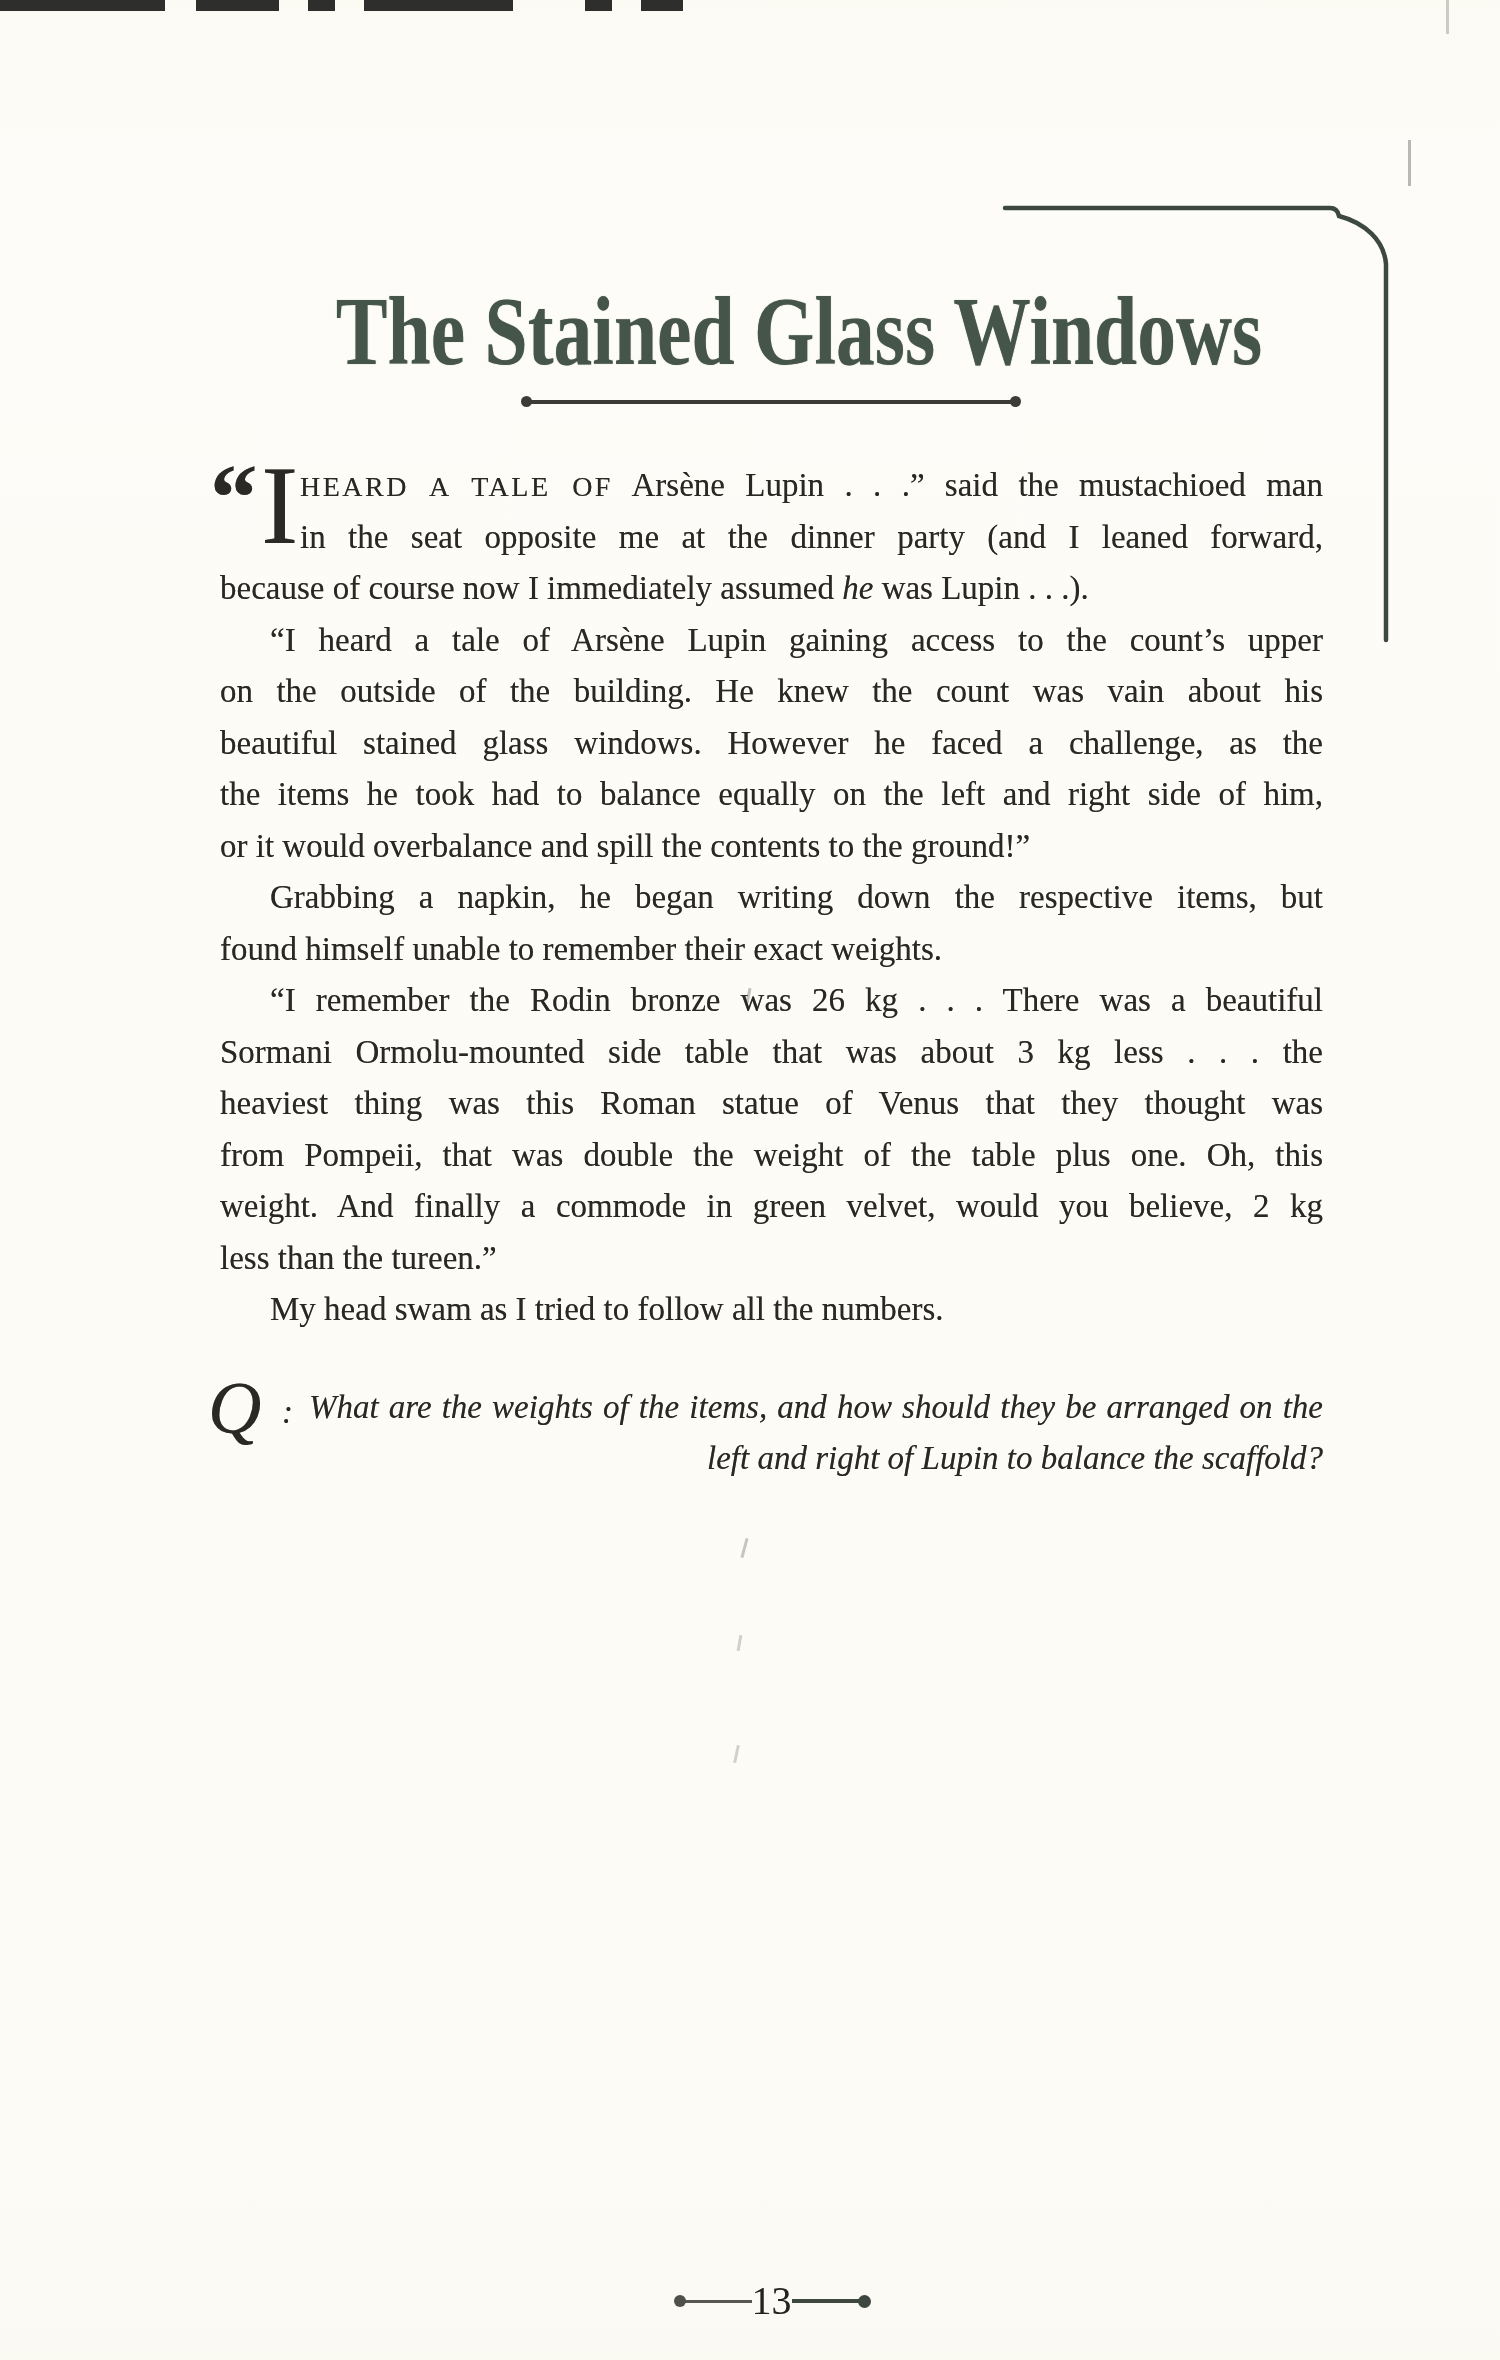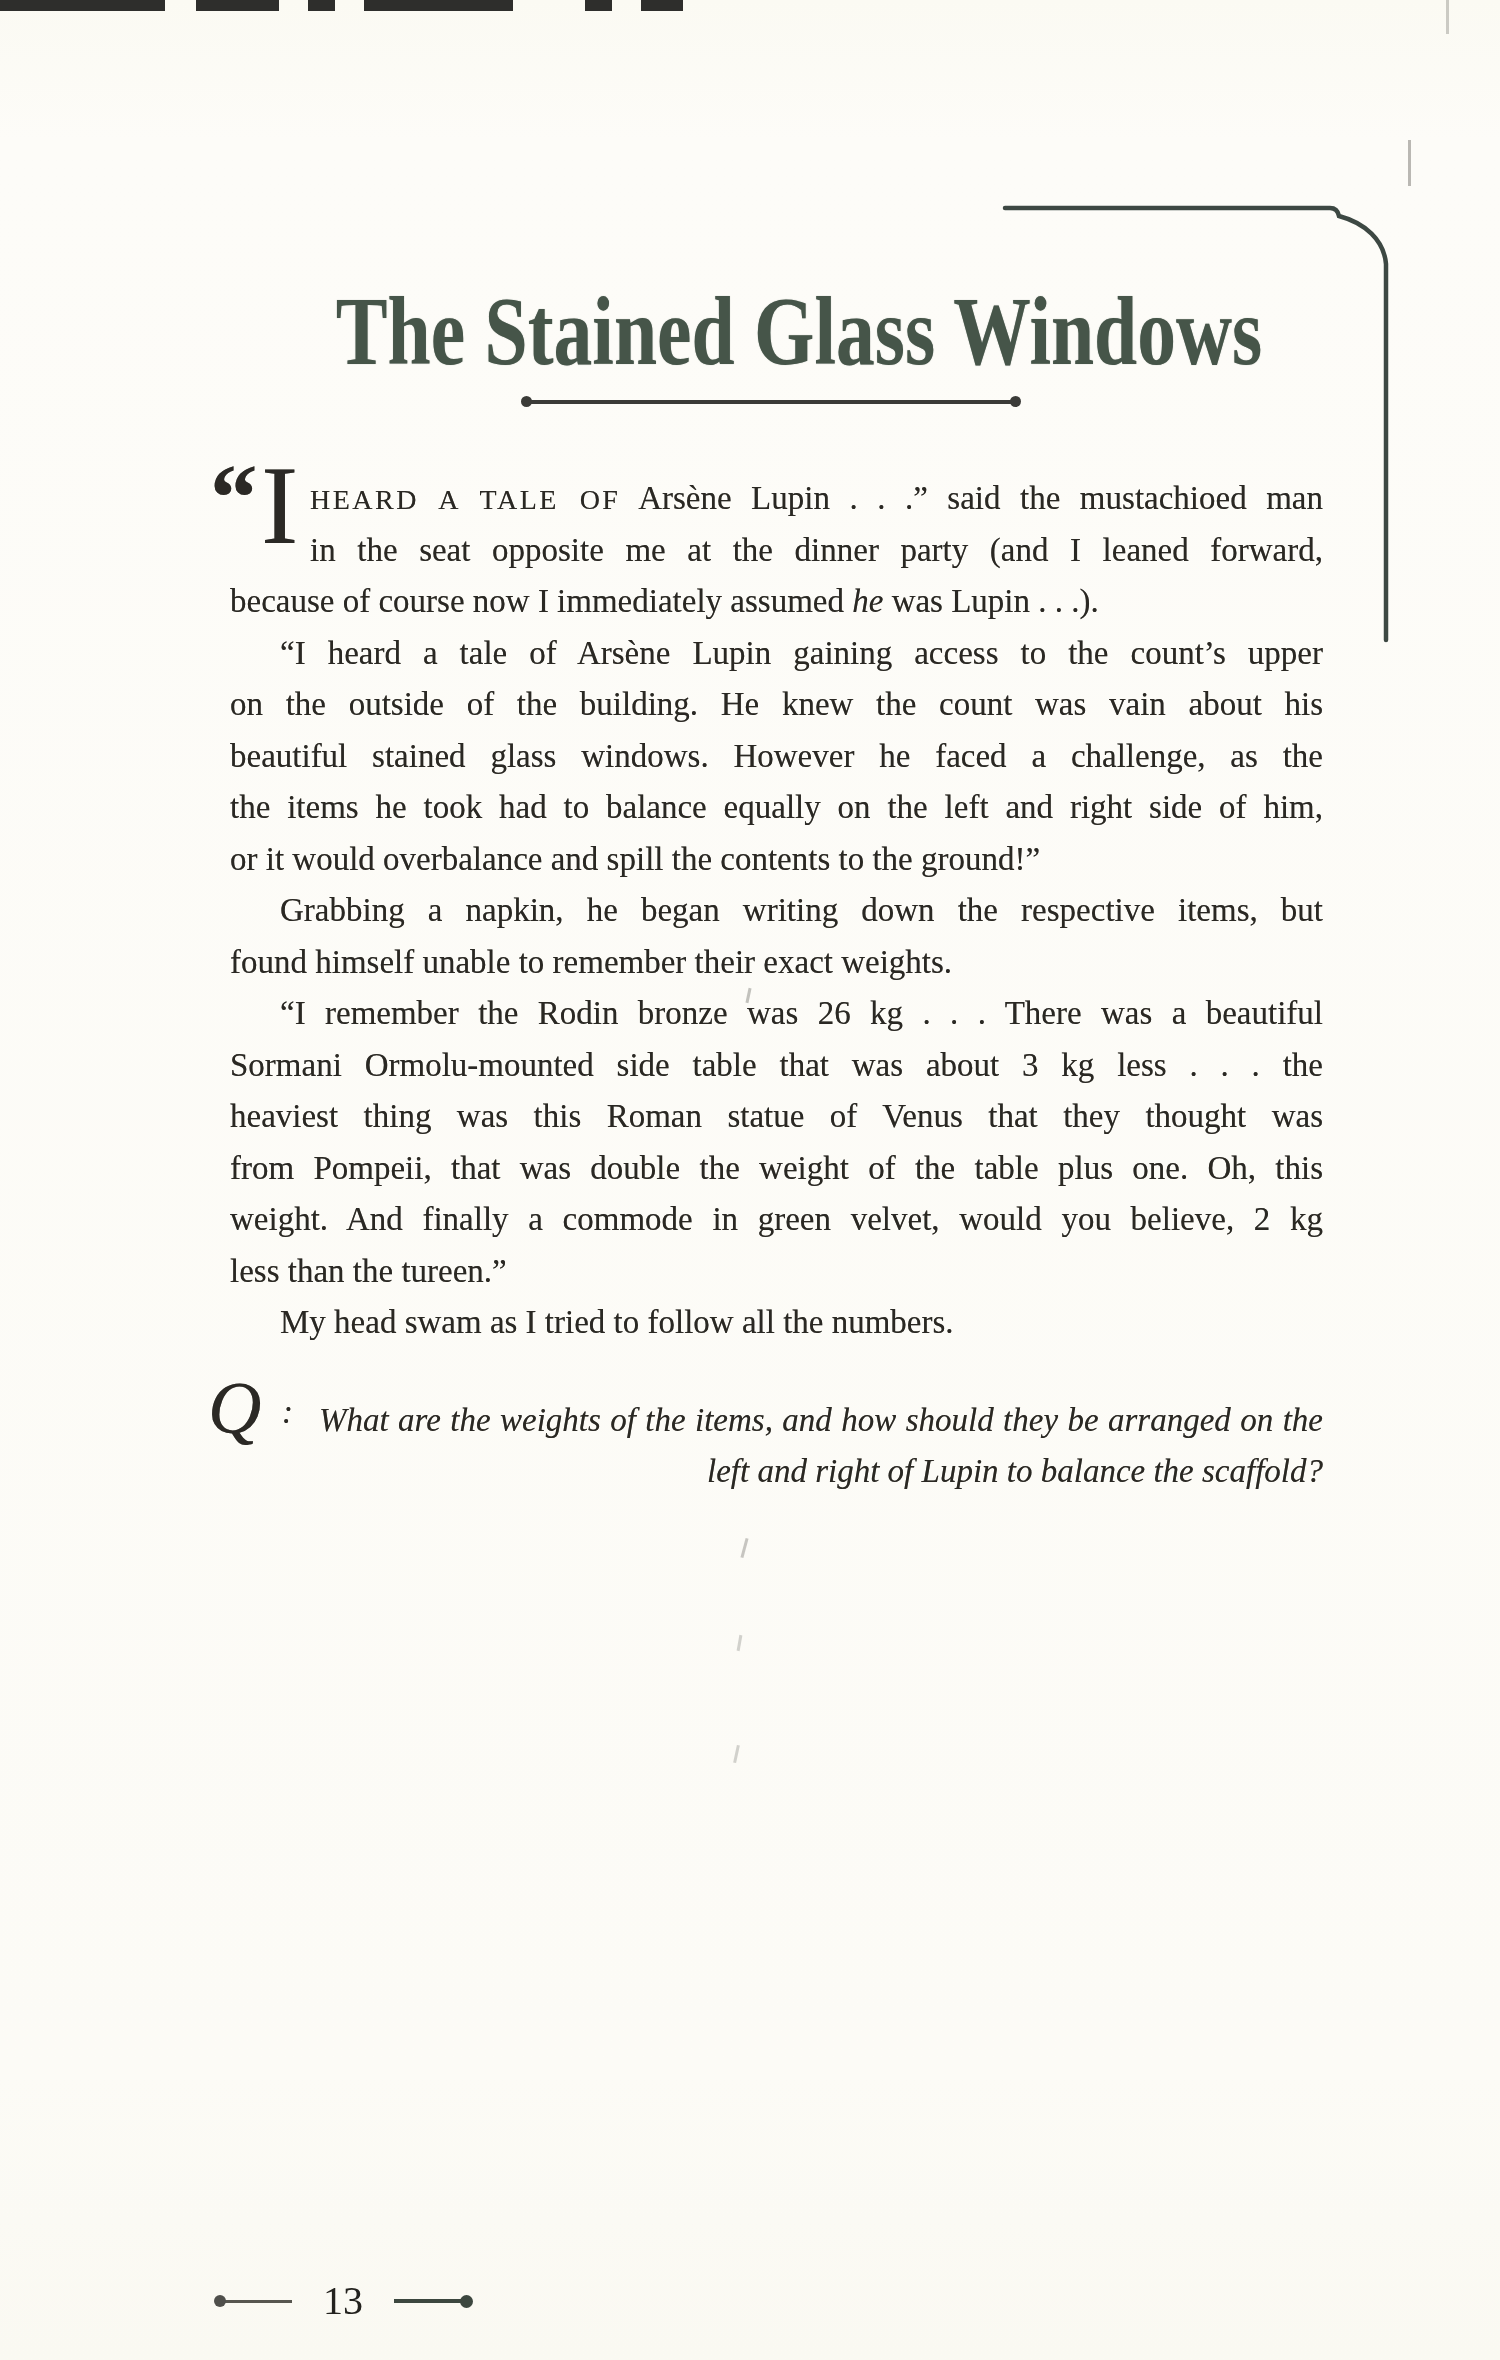--- a/index.html
+++ b/index.html
@@ -21,39 +21,39 @@
     text-shadow:0 0 1px rgba(58,74,64,.55);
   }
   .divider{position:absolute;top:396px;left:521px;width:500px;height:12px;}
   .divider .bar{position:absolute;left:4px;right:4px;top:4px;height:3.5px;background:#3b3b38;border-radius:2px;}
   .divider .dot{position:absolute;top:0;width:11px;height:11px;border-radius:50%;background:#3b3b38;}
   .divider .dot.l{left:0;}
   .divider .dot.r{right:0;}
   
   .content{position:absolute;left:220px;top:0;width:1103px;font-size:33px;
     text-shadow:0 0 .4px rgba(42,40,35,.55);}
-  .line{height:51.5px;line-height:65px;margin-left:10px;}
+  .line{height:51.5px;line-height:39px;}
   .j{text-align:justify;text-align-last:justify;}
   .ind{text-indent:50px;}
   .para{position:relative;}
   .p1{margin-top:466px;}
   .dpad{padding-left:80px;}
   .big-quote{position:absolute;left:-10px;top:-15px;font-size:95px;font-weight:700;line-height:1;color:#2b2925;}
   .dropcap{position:absolute;left:41px;top:-17px;font-size:112px;line-height:1;color:#2b2925;}
   .sc{font-size:28px;letter-spacing:2.5px;}
   em{font-style:italic;}
   
   .qblock{position:relative;margin-top:46px;font-style:italic;}
   .q-glyph{position:absolute;left:-12px;top:-17px;font-size:74px;line-height:1;font-style:italic;color:#2b2925;}
   .q-colon{position:absolute;left:62px;top:6px;font-size:33px;font-style:italic;}
   .qpad{padding-left:89px;}
   .qc{text-align:right;}
   
   .footer{position:absolute;left:220px;top:2281px;width:1103px;height:40px;
-    display:flex;align-items:center;gap:31px;}
+    display:flex;justify-content:center;align-items:center;}
   .f-line{position:relative;width:72px;height:3.5px;}
   .f-line.grayish{background:#57564f;height:3px;}
   .f-line.greenish{background:#3c473f;height:4px;}
   .f-line .fdot{position:absolute;top:-4.5px;width:12px;height:12px;border-radius:50%;}
   .f-line.grayish .fdot{left:-6px;background:#4f4f4b;}
   .f-line.greenish .fdot{right:-7px;background:#3c473f;width:13px;height:13px;}
   .f-num{font-size:40px;line-height:1;color:#23221e;}
   
   .artifact{position:absolute;background:#3c3a35;}
 </style>

